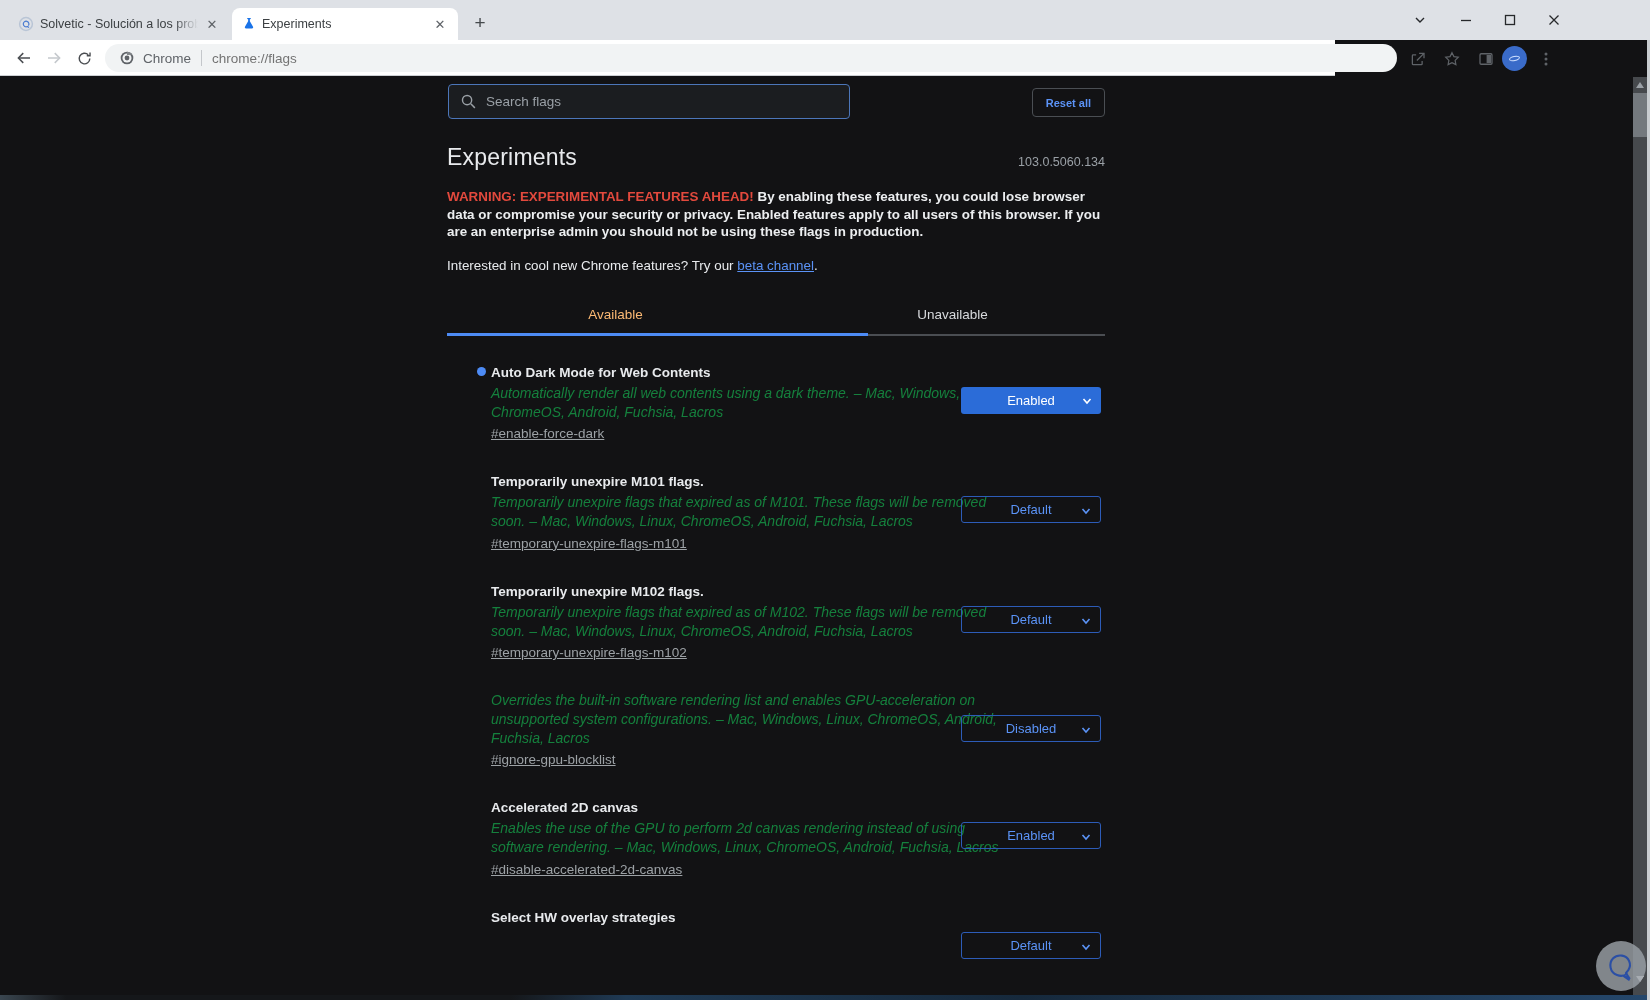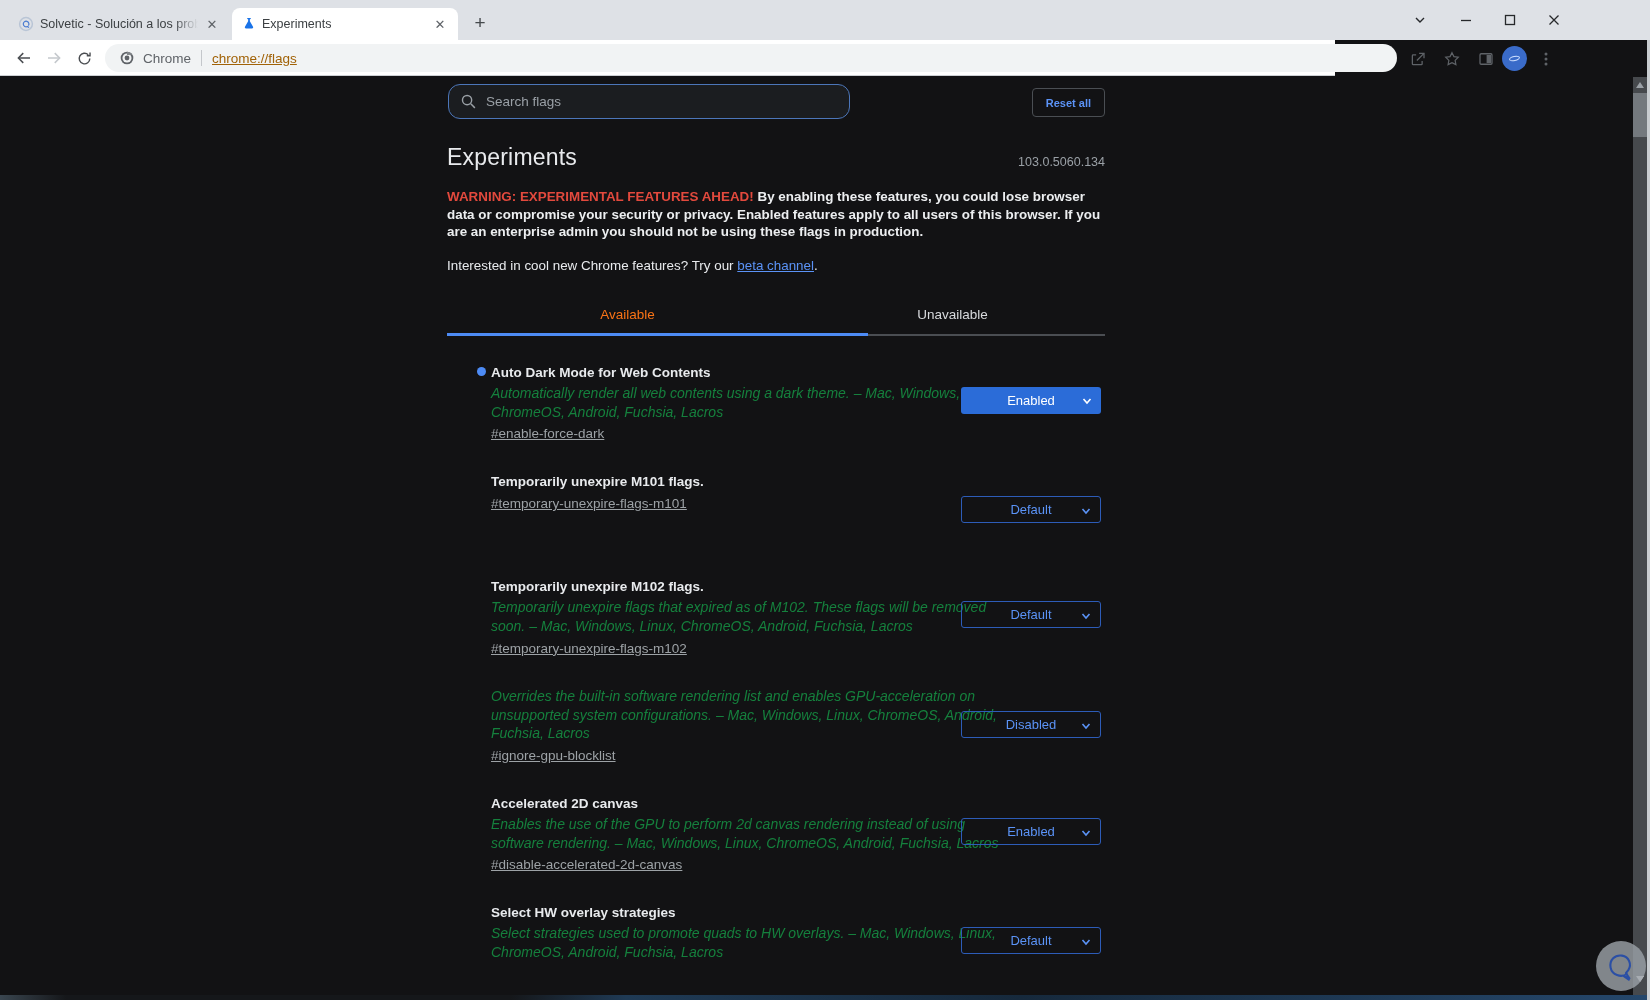--- a/index.html
+++ b/index.html
@@ -22,53 +22,53 @@
   .wc-chevron { left:1398px; } .wc-min { left:1444px; } .wc-max { left:1488px; } .wc-close { left:1532px; }
 
   
   .toolbar { position:absolute; left:0; top:40px; width:1335px; height:36px; background:#fff;
              border-bottom:1px solid #cdd0d4; }
   .nav-btn { position:absolute; top:4px; width:28px; height:28px; display:flex; align-items:center; justify-content:center; border-radius:50%; }
   .omnibox { position:absolute; left:105px; top:4px; width:1292px; height:28px; background:#f1f3f4;
              border-radius:14px; display:flex; align-items:center; padding:0 14px; }
   .omni-label { font-size:13.5px; color:#5f6368; margin:0 10px 0 8px; }
   .omni-sep { width:1px; height:16px; background:#c4c7cb; margin-right:10px; }
-  .omni-url { font-size:13.5px; color:#a16207;text-decoration:underline; }
+  .omni-url { font-size:13.5px; color:#737373; }
   .tool-ic { position:absolute; top:5px; width:27px; height:27px; display:flex; align-items:center; justify-content:center; }
   .avatar { position:absolute; left:1502px; top:6px; width:25px; height:25px; border-radius:50%;
             background:#3a6bc9; display:flex; align-items:center; justify-content:center; }
   .avatar i { display:block; width:11px; height:5px; border:1.4px solid #cfe0ff; border-radius:50%; transform:rotate(-12deg); }
 
   
   .page { position:absolute; left:0; top:77px; width:1633px; height:923px; background:#121214; overflow:hidden; }
   .content { position:absolute; left:447px; top:0; width:658px; height:100%; }
 
   .search-box { position:absolute; left:1px; top:7px; width:402px; height:35px; background:#1b1d20;
-                border:1.5px solid #4c76b9; border-radius:12px; display:flex; align-items:center; padding:0 11px; }
+                border:1.5px solid #4c76b9; border-radius:4px; display:flex; align-items:center; padding:0 11px; }
   .search-box input { background:transparent; border:none; outline:none; color:#d7d9dc; font-size:13.5px;
                       font-family:"Liberation Sans", sans-serif; width:100%; margin-left:9px; }
   .search-box input::placeholder { color:#9aa0a6; }
   .reset-btn { position:absolute; right:0; top:11px; height:29px; padding:0 13px; background:transparent;
                border:1px solid #4a4e53; border-radius:4px; color:#5b93f7; font-size:11px; font-weight:bold;
                font-family:"Liberation Sans", sans-serif; }
 
   .page-title { position:absolute; left:0; top:67px; font-size:23px; color:#e8eaed; letter-spacing:.2px; }
   .version { position:absolute; right:0; top:78px; font-size:12.5px; color:#9aa0a6; }
 
   .warning { position:absolute; left:0; top:111px; width:660px; font-size:13.4px; line-height:17.6px;
              color:#eceef0; font-weight:bold; }
   .warning .warn-red { color:#e2493d;text-align:center; }
 
   .beta-line { position:absolute; left:0; top:181px; font-size:13.4px; color:#e8eaed; }
   .beta-line a { color:#5b93f7; text-decoration:underline; }
 
   .tabstrip { position:absolute; left:0; top:219px; width:658px; height:40px; }
   .ptab { position:absolute; top:0; width:329px; height:37px; display:flex; align-items:center; justify-content:center;
           font-size:13.5px; }
-  .ptab-available { left:16px; color:#f97316; }
+  .ptab-available { left:4px; color:#fdba74; }
   .ptab-unavailable { left:341px; color:#d8dadd; }
   .tabstrip .baseline { position:absolute; left:0; bottom:0; width:100%; height:2px; background:#4a4d52; }
   .tabstrip .sel-underline { position:absolute; left:0; bottom:0; width:64%; height:3px; background:#4d8bf5; z-index:2; }
 
   
   .flags-list { position:absolute; left:0; top:286px; width:658px; }
   .flag-row { position:relative; min-height:76px; margin-bottom:29px;margin-left:44px; }
   .flag-bullet { display:none; position:absolute; left:-14px; top:4px; width:9px; height:9px; border-radius:50%; background:#4d8bf5; }
   .flag-row.modified .flag-bullet { display:block; }
   .flag-title { font-size:13.5px; font-weight:bold; color:#e8eaed; line-height:19px; }
@@ -250,20 +250,21 @@
       <span class="flag-select-label">Enabled</span>
       <svg width="10" height="10" viewBox="0 0 10 10">
               <path d="M1.5 3l3.5 4 3.5-4" fill="none" stroke="currentColor" stroke-width="1.6"></path>
             </svg>
     </div>
   </div>
 
   <div class="flag-row">
     
     <div class="flag-title">Temporarily unexpire M101 flags.</div>
+    <div class="flag-desc">Temporarily unexpire flags that expired as of M101. These flags will be removed soon. – Mac, Windows, Linux, ChromeOS, Android, Fuchsia, Lacros</div>
     <a class="flag-link" href="#">#temporary-unexpire-flags-m101</a>
     <div class="flag-select">
       <span class="flag-select-label">Default</span>
       <svg width="10" height="10" viewBox="0 0 10 10">
               <path d="M1.5 3l3.5 4 3.5-4" fill="none" stroke="currentColor" stroke-width="1.6"></path>
             </svg>
     </div>
   </div>
 
   <div class="flag-row">
@@ -300,21 +301,20 @@
       <span class="flag-select-label">Enabled</span>
       <svg width="10" height="10" viewBox="0 0 10 10">
               <path d="M1.5 3l3.5 4 3.5-4" fill="none" stroke="currentColor" stroke-width="1.6"></path>
             </svg>
     </div>
   </div>
 
   <div class="flag-row">
 
     <div class="flag-title">Select HW overlay strategies</div>
-    <div class="flag-desc">Select strategies used to promote quads to HW overlays. – Mac, Windows, Linux, ChromeOS, Android, Fuchsia, Lacros</div>
 
     <div class="flag-select">
       <span class="flag-select-label">Default</span>
       <svg width="10" height="10" viewBox="0 0 10 10">
               <path d="M1.5 3l3.5 4 3.5-4" fill="none" stroke="currentColor" stroke-width="1.6"></path>
             </svg>
     </div>
   </div>
 </div>
   </div>

